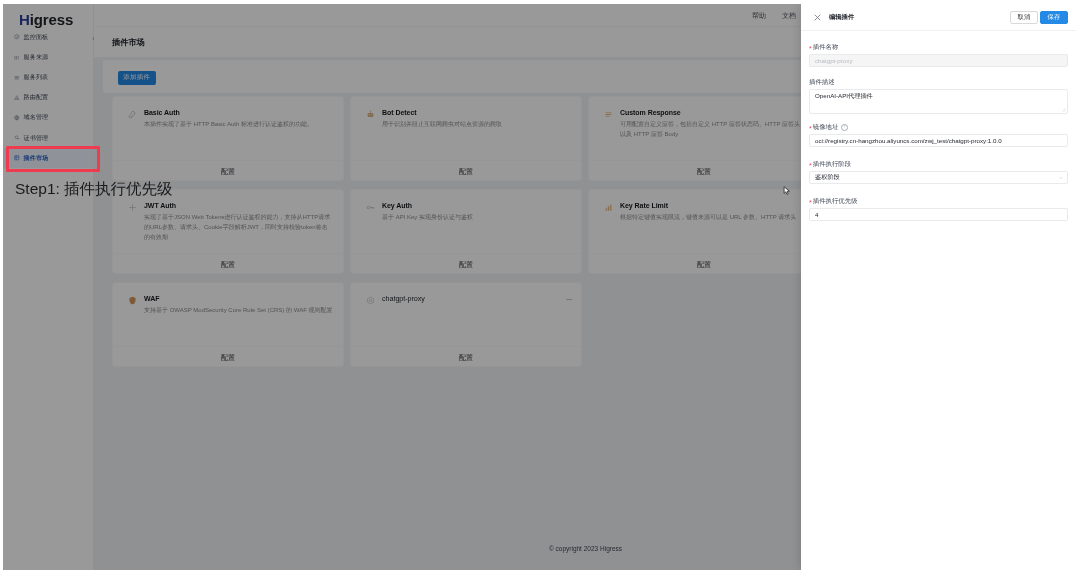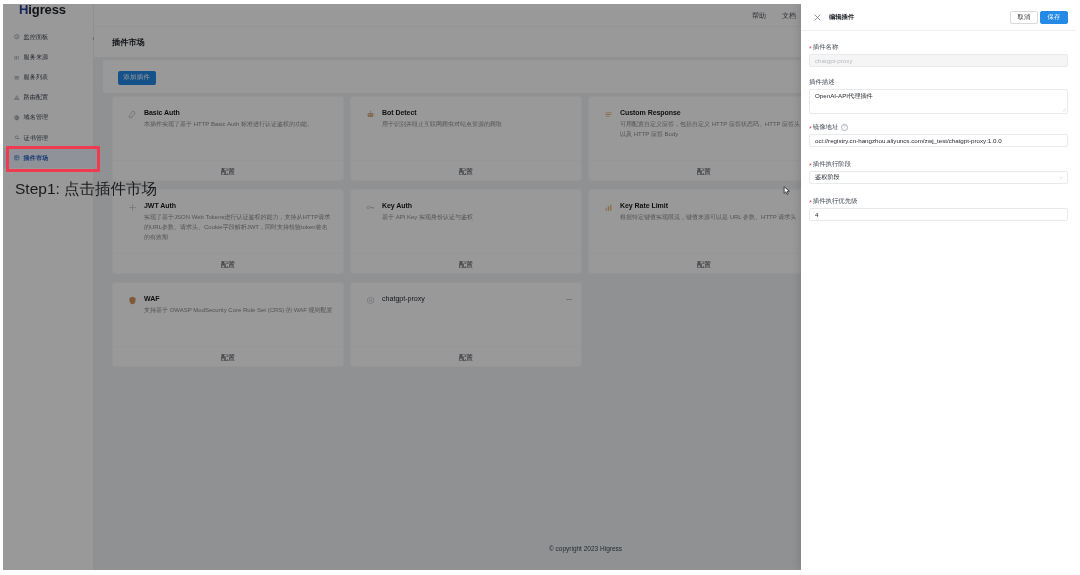--- a/index.html
+++ b/index.html
@@ -1,21 +1,21 @@
 <!DOCTYPE html>
 <html><head>
 <meta charset="utf-8">
 <style>
   html,body{margin:0;padding:0;}
   body{width:1080px;height:575px;background:#ffffff;font-family:"Liberation Sans",sans-serif;overflow:hidden;}
   #app{position:absolute;left:3px;top:4px;width:1073px;height:566px;background:#f0f2f5;overflow:hidden;}
 
   
   .sidebar{position:absolute;left:0;top:0;width:91px;height:566px;background:#ffffff;border-right:1px solid #f0f1f3;box-sizing:border-box;}
-  .logo{position:absolute;left:16px;top:0;font-size:13px;font-weight:700;letter-spacing:-0.1px;color:#20242b;line-height:12px;}
+  .logo{position:absolute;left:16px;top:10px;font-size:15px;font-weight:700;letter-spacing:-0.1px;color:#20242b;line-height:12px;}
   .logo .h{color:#2a3f9e;}
   .menu{position:absolute;left:0;top:23px;width:91px;}
   .menu-item{position:relative;height:20.2px;display:flex;align-items:center;padding-left:11px;box-sizing:border-box;cursor:pointer;}
   .menu-item .mi{width:5.5px;height:5.5px;margin-right:4px;flex:none;display:flex;align-items:center;justify-content:center;color:#6e7580;}
   .menu-item .mi svg{display:block;}
   .menu-item .lbl{font-size:6.1px;color:#3c4250;white-space:nowrap;letter-spacing:.1px;}
   .menu-item.active{background:#eff4fd;}
   .menu-item.active .lbl{color:#2a62c4;font-weight:700;}
   .menu-item.active .mi{color:#2a62c4;}
   .sb-collapse{position:absolute;left:87px;top:25px;width:7px;height:18px;background:transparent;display:flex;align-items:center;justify-content:center;color:#8d949e;font-size:8px;}
@@ -369,14 +369,14 @@
         <input class="finput" value="4" style="">
       </div>
     </div>
   </div>
 
   <svg class="cursor" viewBox="0 0 12 16">
     <path d="M1.5 1.2 L1.5 12.6 L4.4 9.8 L6.4 14.2 L8.6 13.2 L6.6 9.0 L10.4 8.7 Z" fill="#ffffff" stroke="#3a3a3a" stroke-width="1.6" stroke-linejoin="round"></path>
   </svg>
 
   <div class="anno-rect" style="left:2.6px;top:142px;width:94px;height:26px;"></div>
-  <div class="anno-text" style="left:12px;top:176px;">Step1: 点击插件市场</div>
+  <div class="anno-text" style="left:12px;top:176px;">Step1: 插件执行优先级</div>
 </div>
 
 </body></html>

